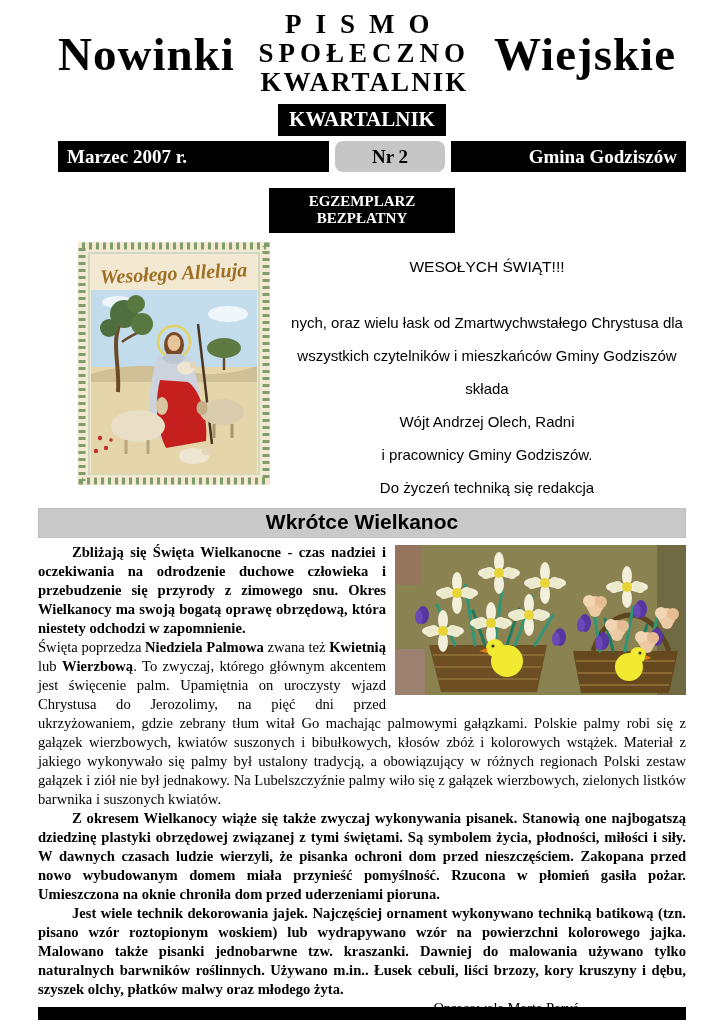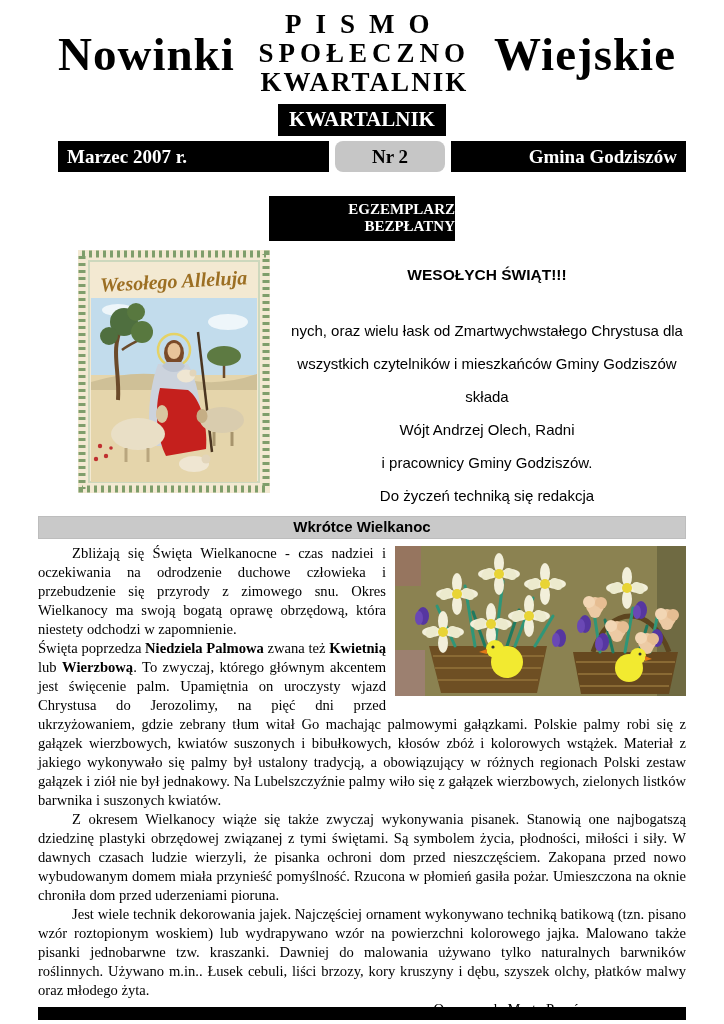--- a/index.html
+++ b/index.html
@@ -26,46 +26,46 @@
     background:#000; color:#fff; font-weight:bold; font-size:19px;
     display:flex; align-items:center;
   }
   .bar-date { flex:0 0 262px; padding-left:9px; }
   .bar-issue {
     flex:0 0 110px; margin:0 6px; background:#c6c6c6; color:#000;
     font-weight:bold; font-size:19px; display:flex; align-items:center; justify-content:center;border-radius:8px;
   }
   .bar-region { flex:1; justify-content:flex-end; padding-right:9px; }
   .free-bar {
-    width:186px; margin:24px auto 0 auto; background:#000; color:#fff;
-    text-align:right; font-weight:bold; font-size:15px; padding:5px 0 6px 0;
+    width:186px; margin:16px auto 0 auto; background:#000; color:#fff;
+    text-align:center; font-weight:bold; font-size:15px; padding:5px 0 6px 0;
   }
   
   .greeting { display:flex; padding:9px 30px 0 78px; height:252px; }
   .easter-card { flex:0 0 192px; }
   .wishes {
     flex:1; font-family:"Liberation Sans", sans-serif; text-align:center;
     padding:16px 4px 0 14px; font-size:15px;
   }
-  .wish-heading { font-weight:bold; font-size:15.5px; margin-bottom:30px; }
+  .wish-heading { font-weight:normal; font-size:15.5px; margin-bottom:30px; }
   .wish-line { line-height:33px; }
   
   .section-bar {
     margin:0 38px; background:#c9c9c9; border:1px solid #bdbdbd;
-    font-family:"Liberation Sans", sans-serif; font-weight:bold; font-size:15px;
+    font-family:"Liberation Sans", sans-serif; font-weight:bold; font-size:21px;
     text-align:center; padding:1px 0 3px 0;
   }
   .bar1 { margin-top:14px; }
   
   .article-body {
     margin:5px 38px 0 38px; font-size:14.6px; line-height:19px; text-align:justify;
   }
   .photo-float { float:right; width:291px; height:150px; margin:2px 0 5px 9px; }
   .article-body p { margin:0; }
-  .indent { text-indent:34px; }
+  .indent { text-indent:34px;font-weight:bold; }
   .byline { text-align:center; padding-left:288px; margin-top:0; }
   
   .footer-bar { position:absolute; left:38px; right:38px; bottom:4px; height:13px; background:#000; }
   svg { display:block; }
 </style>
 </head>
 <body>
 
 <div class="page">
 

